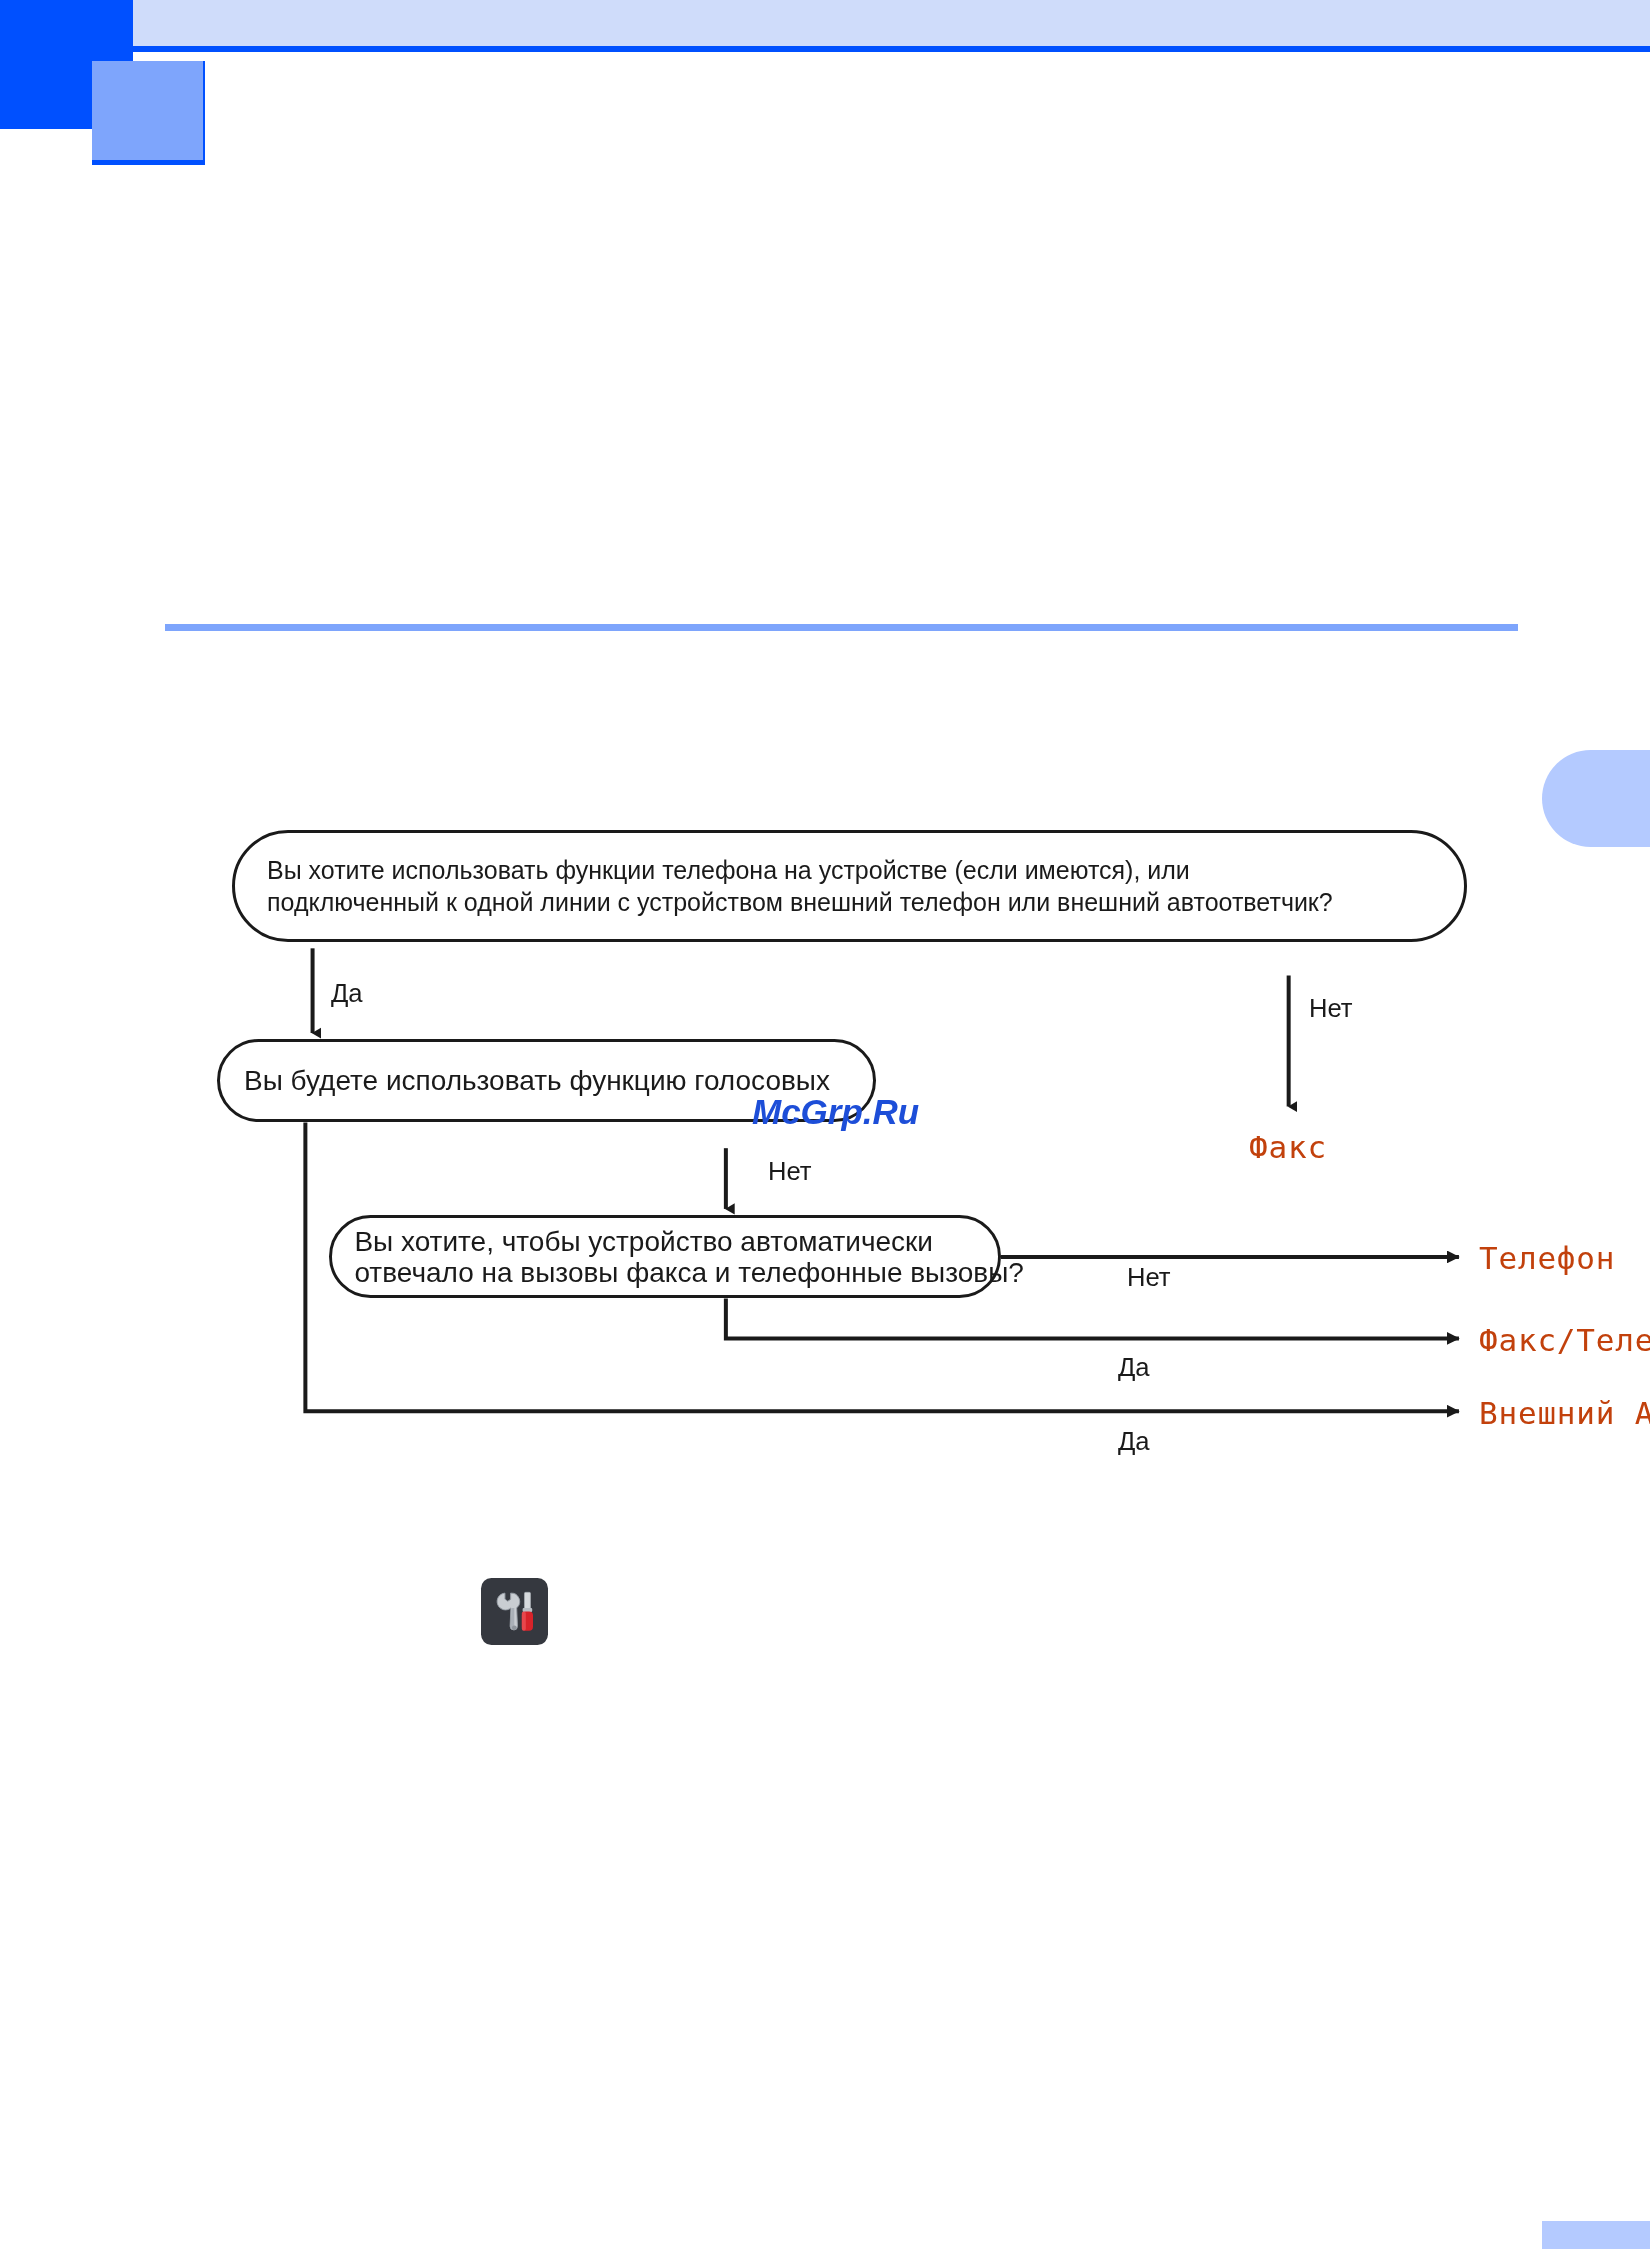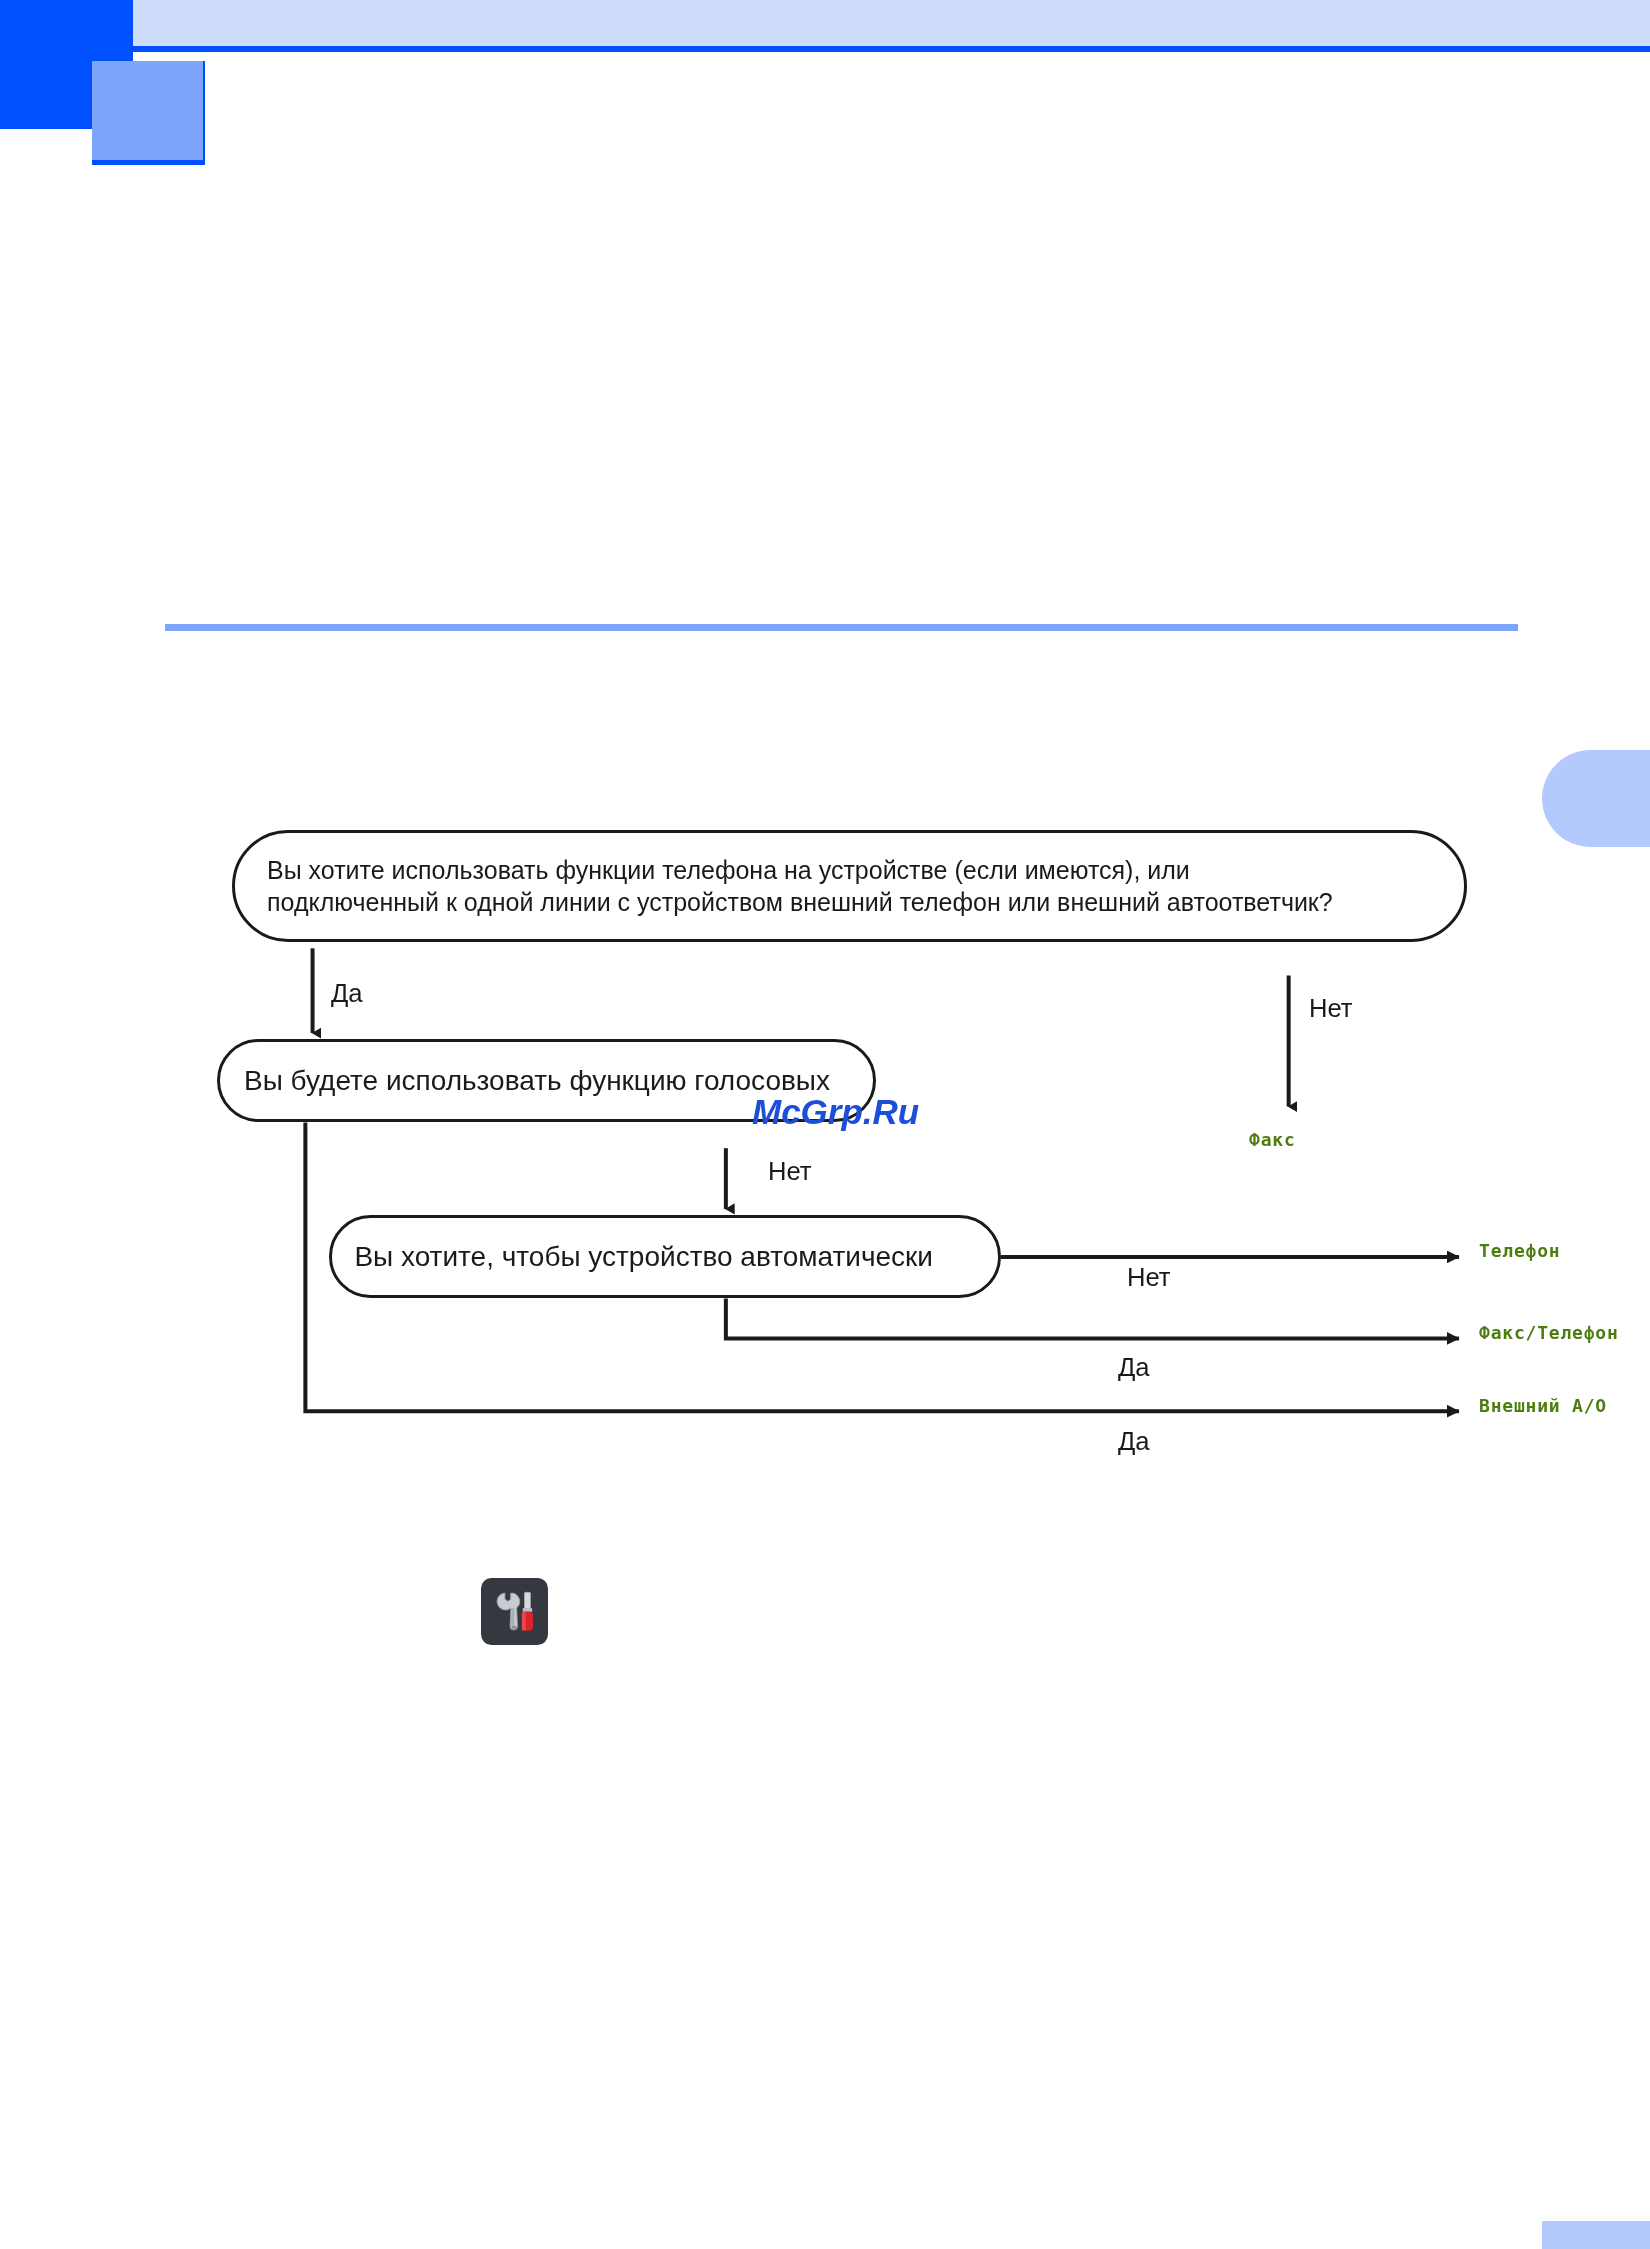--- a/index.html
+++ b/index.html
@@ -114,23 +114,23 @@
 
   .edge-label {
     position: absolute;
     font-size: 25.6px;
     color: #1a1a1a;
     white-space: nowrap;
   }
   .outcome {
     position: absolute;
     font-family: "DejaVu Sans Mono", monospace;
-    font-size: 18px;
-    font-weight: bold;
-    color: #4d7c0f;
+    font-size: 31px;
+    font-weight: normal;
+    color: #c2410c;
     white-space: nowrap;
     letter-spacing: 0.8px;
   }
 
   .watermark {
     position: absolute;
     left: 752px; top: 1092px;
     font-family: "Liberation Sans", sans-serif;
     font-style: italic;
     font-weight: bold;
@@ -189,20 +189,21 @@
     <div class="node-line">Вы хотите использовать функции телефона на устройстве (если имеются), или</div>
     <div class="node-line">подключенный к одной линии с устройством внешний телефон или  внешний автоответчик?</div>
   </div>
 
   <div class="node node-q2">
     <div class="node-line">Вы будете использовать функцию голосовых</div>
   </div>
 
   <div class="node node-q3">
     <div class="node-line">Вы хотите, чтобы устройство автоматически</div>
+    <div class="node-line">отвечало на вызовы факса и телефонные вызовы?</div>
   </div>
 
   <div class="edge-label" style="left:331px; top:979px;">Да</div>
   <div class="edge-label" style="left:1309px; top:994px;">Нет</div>
   <div class="edge-label" style="left:768px; top:1157px;">Нет</div>
   <div class="edge-label" style="left:1127px; top:1263px;">Нет</div>
   <div class="edge-label" style="left:1118px; top:1353px;">Да</div>
   <div class="edge-label" style="left:1118px; top:1427px;">Да</div>
 
   <div class="outcome" style="left:1249px; top:1129px;">Факс</div>

